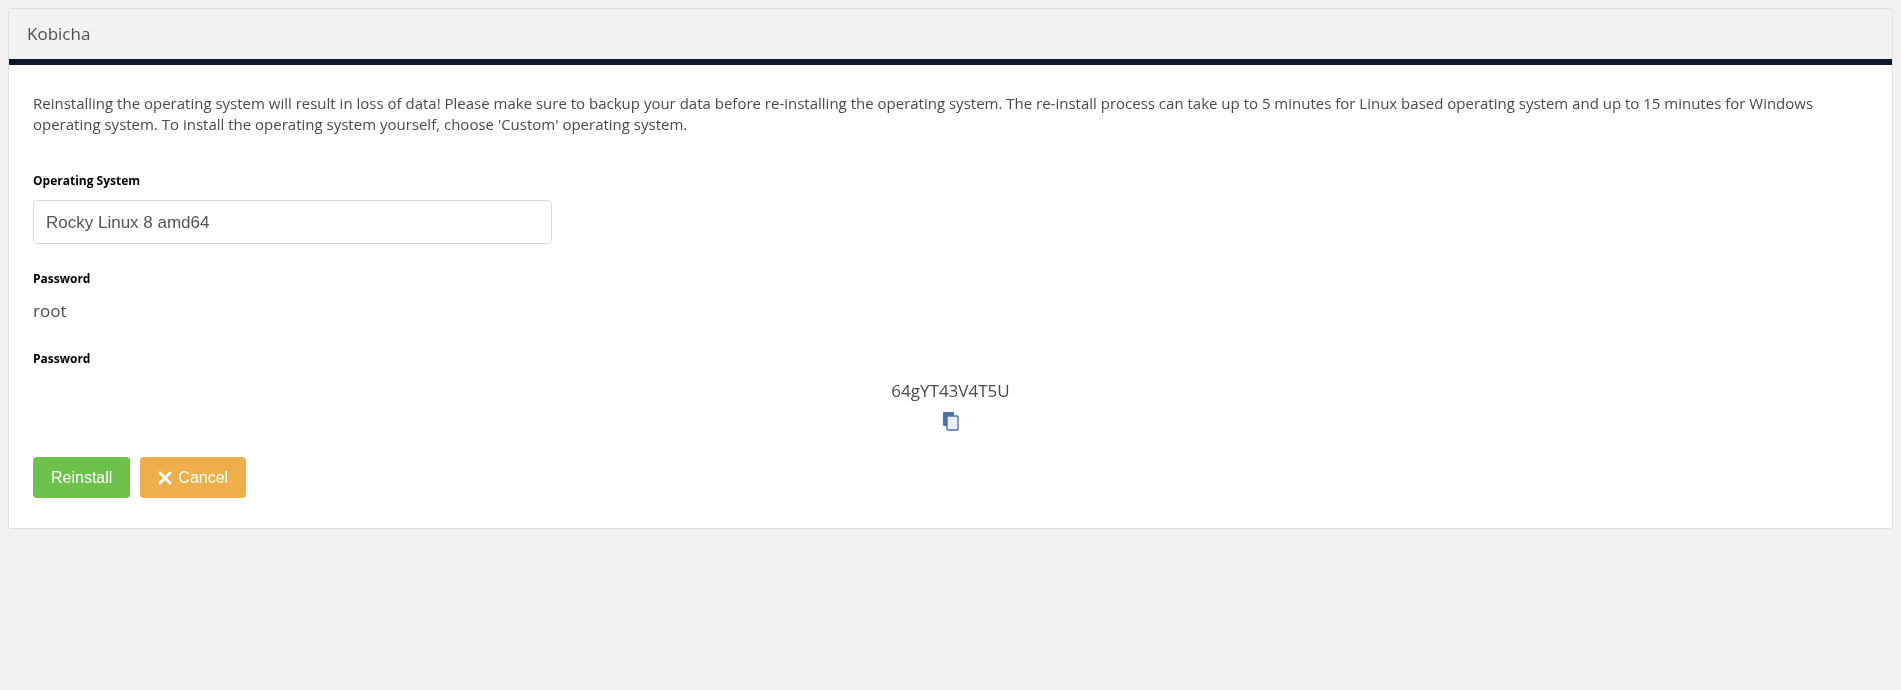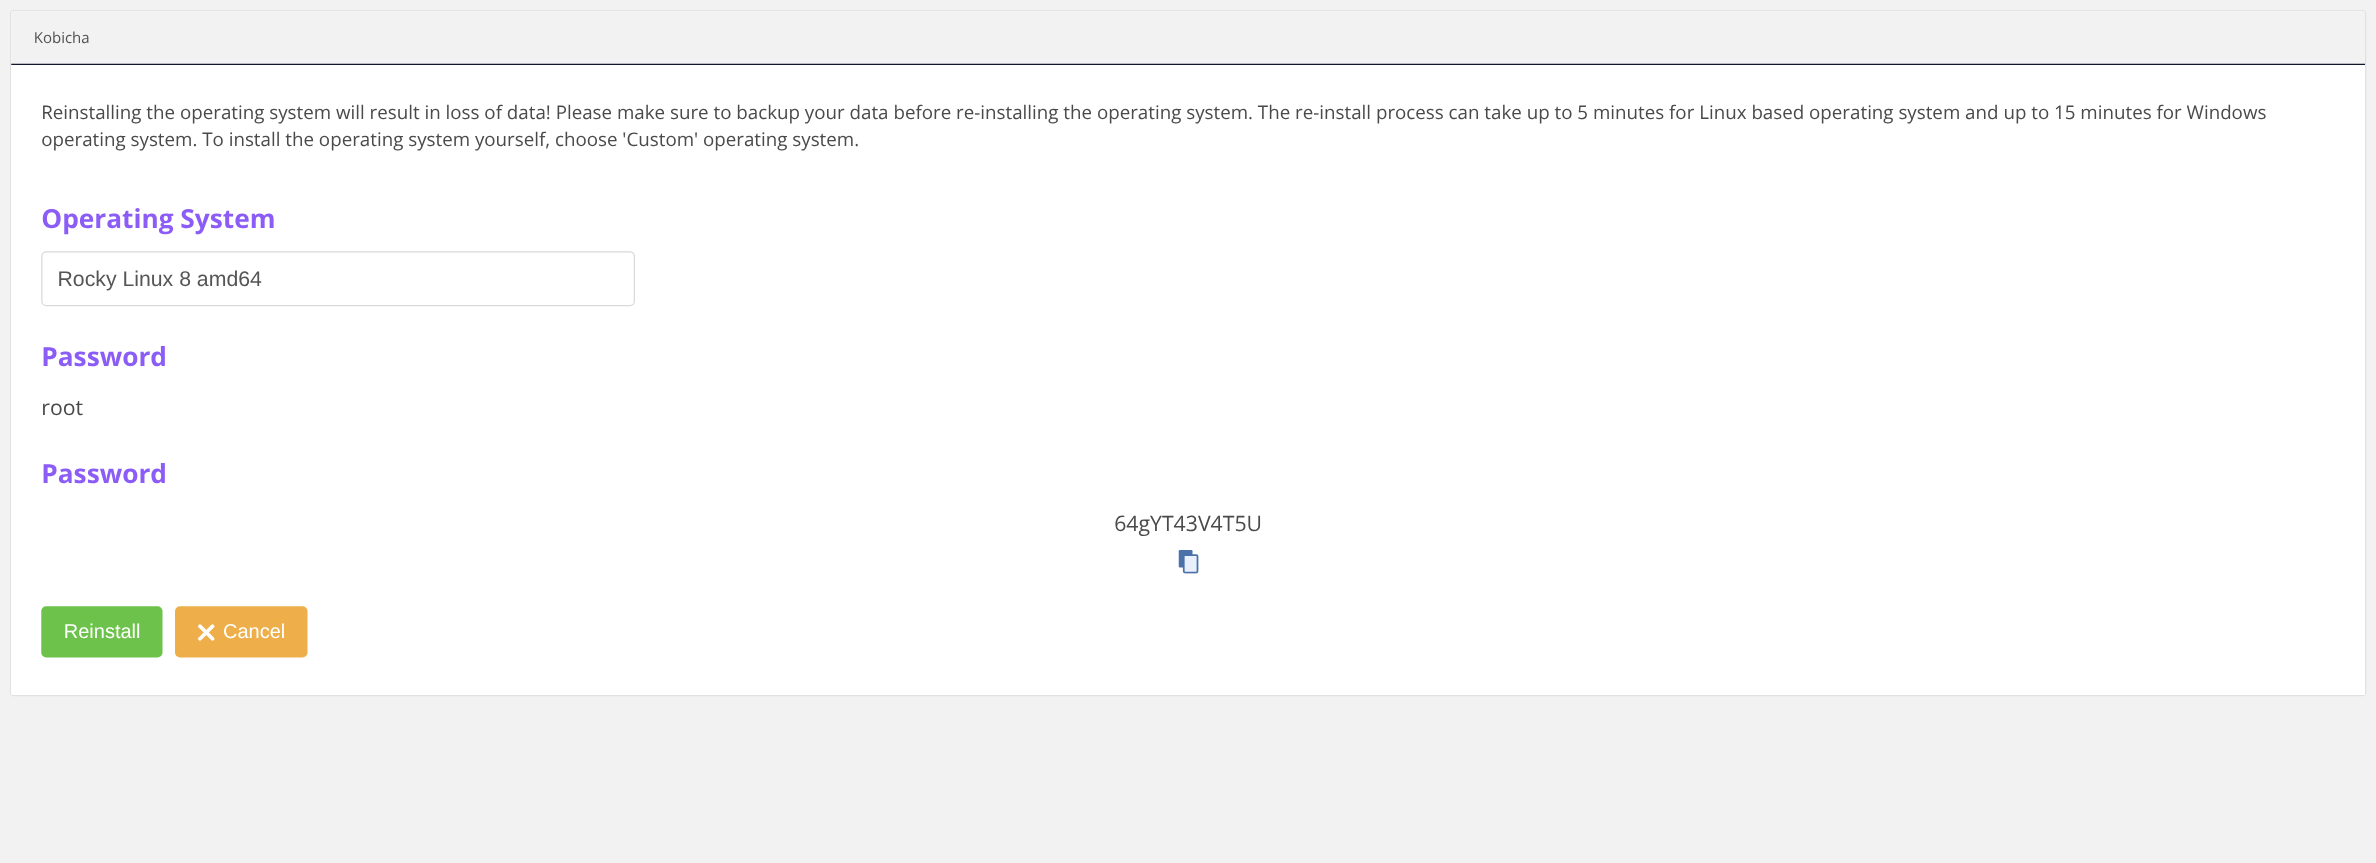--- a/index.html
+++ b/index.html
@@ -12,50 +12,50 @@
     }
     .panel {
       margin: 8px;
       background: #fff;
       border: 1px solid #e1e1e1;
       border-radius: 3px;
     }
     .panel-heading {
       padding: 12px 18px;
       background: #f2f2f2;
-      border-bottom: 1px solid #0f172a;
-      font-size: 12px;
+      border-bottom: 6px solid #0f172a;
+      font-size: 17px;
       color: #515151;
       font-weight: 400;
     }
     .panel-body {
       padding: 28px 24px 30px 24px;
       background: #fff;
     }
     .description {
       font-size: 15px;
       line-height: 1.45;
       color: #4a4a4a;
       margin-bottom: 36px;
       max-width: 100%;
     }
     .field-group { margin-bottom: 26px; }
     .field-label {
       font-weight: 700;
-      color: #8b5cf6;
-      font-size: 21px;
+      color: #000000;
+      font-size: 12px;
       margin-bottom: 10px;
       display: block;
     }
     .field-value {
       color: #4a4a4a;
       font-size: 17px;
     }
     select.os-select {
-      width: 475px;
+      width: 519px;
       max-width: 100%;
       height: 44px;
       padding: 8px 12px;
       font-size: 17px;
       color: #555;
       background: #fff;
       border: 1px solid #d9d9d9;
       border-radius: 4px;
       appearance: none;
       -webkit-appearance: none;

